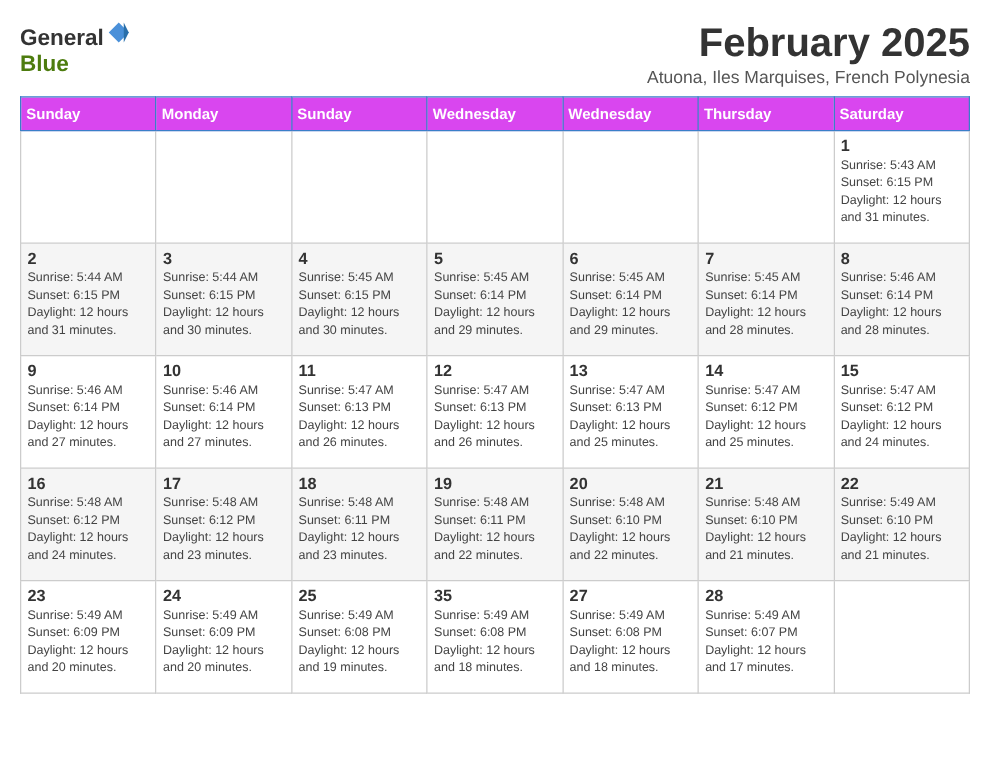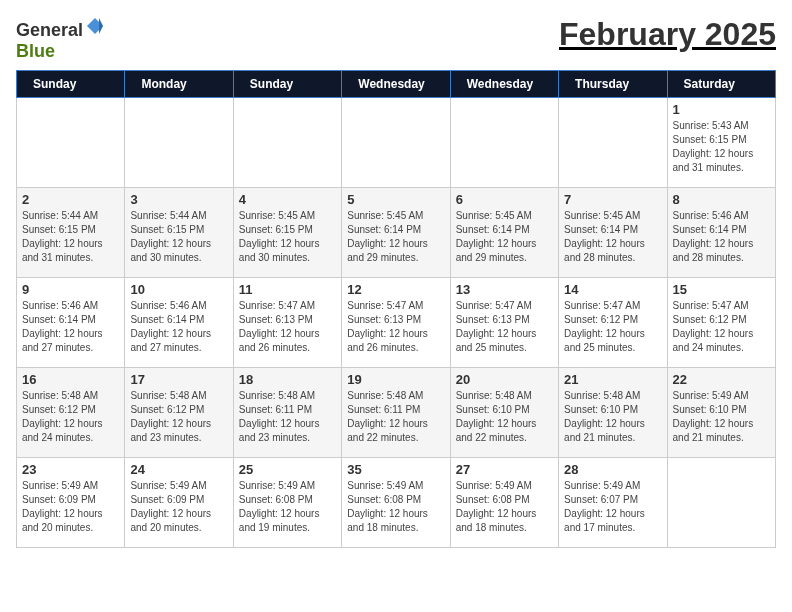--- a/index.html
+++ b/index.html
@@ -31,42 +31,41 @@
       font-weight: bold;
       color: #4d7c0f;
     }
     .logo-icon {
       width: 20px;
       height: 20px;
       margin-left: 2px;
     }
     .title-block {
       text-align: right;
-      text-decoration: underline;
     }
     .month-title {
       font-size: 32px;
       font-weight: bold;
       color: #333;
     }
     .subtitle {
       font-size: 14px;
       color: #555;
     }
     table {
       width: 100%;
       border-collapse: collapse;
       table-layout: fixed;
     }
     th {
-      background-color: #0f172a;
+      background-color: #d946ef;
       color: #fff;
       font-size: 12px;
       font-weight: bold;
-      padding: 6px 16px;
+      padding: 6px 4px;
       text-align: left;
       border: 1px solid #3a7fc8;
     }
     td {
       border: 1px solid #ccc;
       vertical-align: top;
       padding: 4px 5px;
       font-size: 10px;
       color: #333;
       height: 90px;
@@ -102,20 +101,21 @@
     <div>
       <span class="logo-text-general">General</span><svg class="logo-icon" viewBox="0 0 20 20">
           <polygon points="10,2 18,10 10,18 2,10" fill="#4a90d9"></polygon>
           <polygon points="14,2 18,10 14,18" fill="#2a6faa"></polygon>
         </svg><br>
       <span class="logo-text-blue">Blue</span>
     </div>
   </div>
   <div class="title-block">
     <div class="month-title">February 2025</div>
+    <div class="subtitle">Atuona, Iles Marquises, French Polynesia</div>
   </div>
 </div>
 
 <table>
   <thead>
     <tr>
     <th>Sunday</th>
         <th>Monday</th>
         <th>Sunday</th>
         <th>Wednesday</th>

